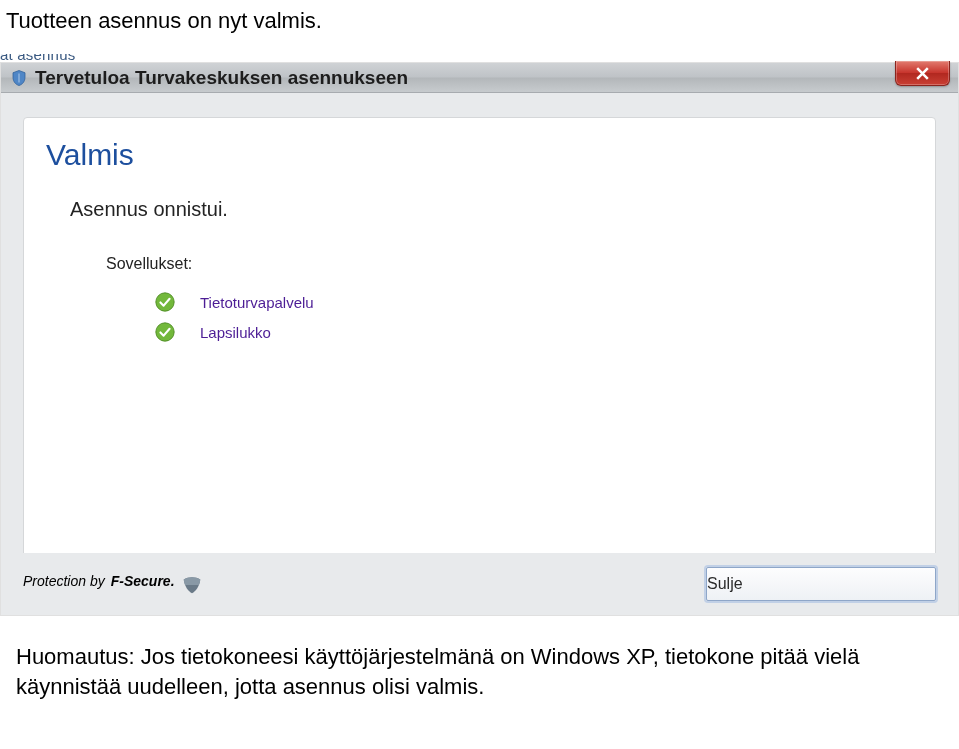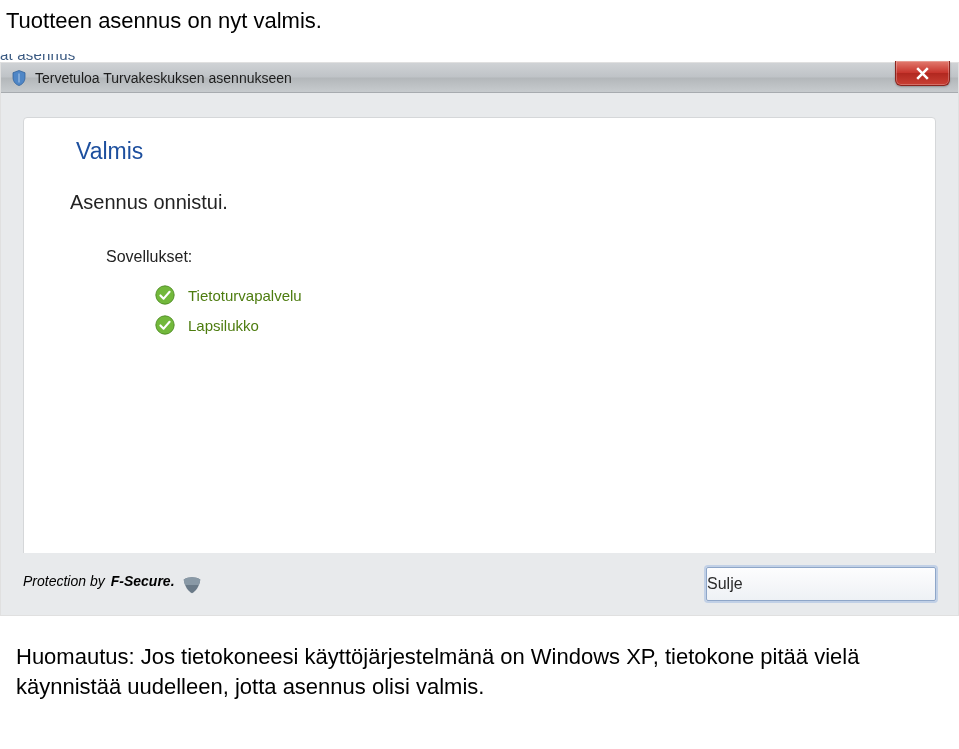--- a/index.html
+++ b/index.html
@@ -49,22 +49,23 @@
     align-items: center;
     position: relative;
   }
   .app-icon {
     width: 20px; height: 20px;
     margin: 0 6px 0 8px;
     display: inline-flex;
     align-items: center; justify-content: center;
   }
   .titlebar-title {
-    font-size: 14px;
+    font-size: 19px;
     color: #1d1d1d;
+    font-weight: bold;
   }
   .close-btn {
     position: absolute;
     right: 8px; top: -2px;
     width: 55px; height: 25px;
     background: linear-gradient(#e27b6f, #c8362e 48%, #b22820 52%, #c94034);
     border: 1px solid #8a241d;
     border-top: none;
     border-radius: 0 0 6px 6px;
     display: flex;
@@ -85,41 +86,41 @@
     background: #fff;
     border: 1px solid #d5d7d9;
     border-radius: 4px;
     height: 478px;
     padding: 20px 0 0 0;
     position: relative;
   }
   .heading {
     color: #1d4f9e;
     font-family: "Verdana", Arial, sans-serif;
-    font-size: 23px;
-    padding-left: 52px;
+    font-size: 30px;
+    padding-left: 22px;
   }
   .subtext {
     color: #232323;
     font-size: 20px;
     padding: 26px 0 0 46px;
   }
   .apps-label {
     color: #232323;
     font-size: 16px;
     padding: 34px 0 0 82px;
   }
   .app-list {
     padding: 14px 0 0 130px;
   }
   .app-item {
     display: flex;
     align-items: center;
-    gap: 12px;
-    color: #4d7c0f;
+    gap: 24px;
+    color: #4c1d95;
     font-size: 15px;
     padding: 4px 0;
   }
   .check-icon {
     width: 22px; height: 22px;
     display: inline-flex; align-items: center; justify-content: center;
   }
   .footer {
     position: absolute;
     bottom: 0; left: 0; right: 0;

